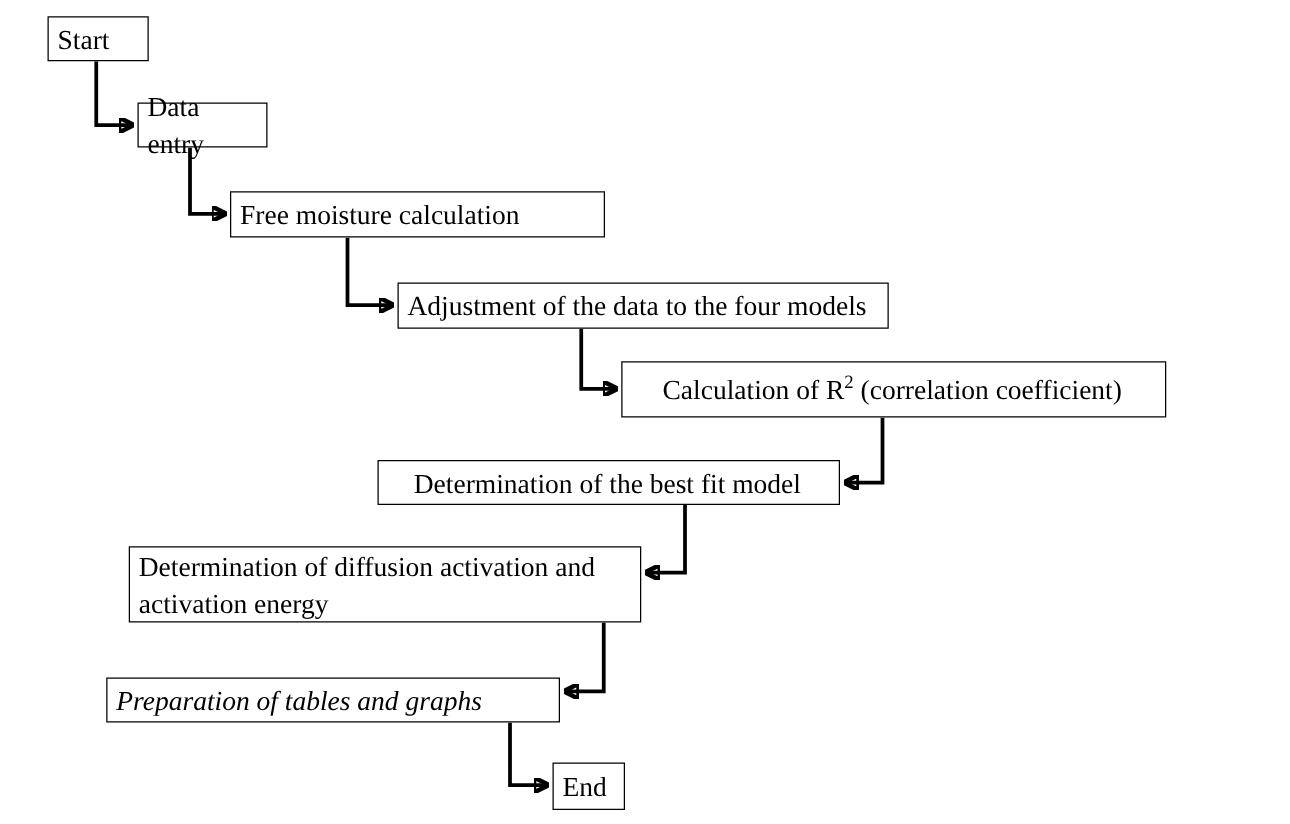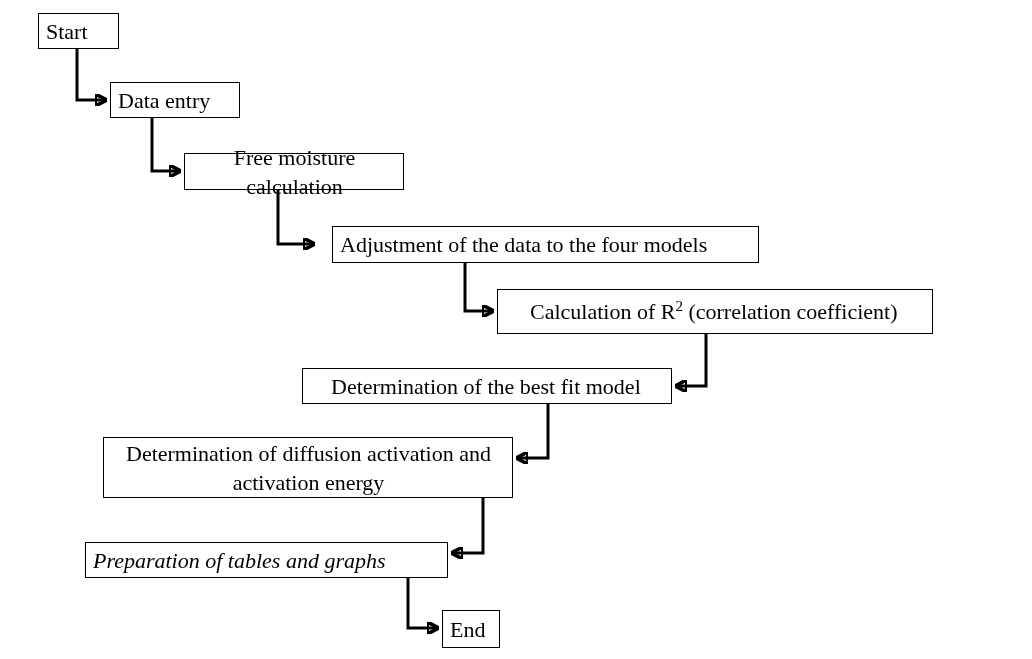--- a/index.html
+++ b/index.html
@@ -7,21 +7,20 @@
     padding: 0;
     background: #ffffff;
   }
   #canvas {
     position: relative;
     width: 1032px;
     height: 659px;
     background: #ffffff;
     font-family: "Liberation Serif", serif;
     overflow: hidden;
-    text-align: center;
   }
   .node {
     position: absolute;
     box-sizing: border-box;
     border: 1.5px solid #000000;
     background: #ffffff;
     color: #000000;
     font-size: 22px;
     line-height: 29px;
     display: flex;
@@ -30,23 +29,23 @@
     white-space: normal;
   }
   .node span { display: inline; }
   .node sup {
     font-size: 15px;
     line-height: 0;
     vertical-align: super;
   }
   
   #n-start        { left: 38px;  top: 13px;  width: 81px;  height: 36px; }
-  #n-data-entry   { left: 110px; top: 82px;  width: 130px; height: 36px; }
-  #n-free-moist   { left: 184px; top: 153px; width: 220px; height: 37px; }
-  #n-adjustment   { left: 332px; top: 226px; width: 427px; height: 37px; }
+  #n-data-entry   { left: 110px; top: 82px;  width: 104px; height: 36px; }
+  #n-free-moist   { left: 184px; top: 153px; width: 300px; height: 37px; }
+  #n-adjustment   { left: 318px; top: 226px; width: 393px; height: 37px; }
   #n-calc-r2      { left: 497px; top: 289px; width: 436px; height: 45px; padding-left: 32px; }
   #n-best-fit     { left: 302px; top: 368px; width: 370px; height: 36px; padding-left: 28px; }
   #n-diffusion    { left: 103px; top: 437px; width: 410px; height: 61px; }
   #n-preparation  { left: 85px;  top: 542px; width: 363px; height: 36px; font-style: italic; }
   #n-end          { left: 442px; top: 610px; width: 58px;  height: 38px; }
 
   #connector-layer {
     position: absolute;
     left: 0;
     top: 0;

